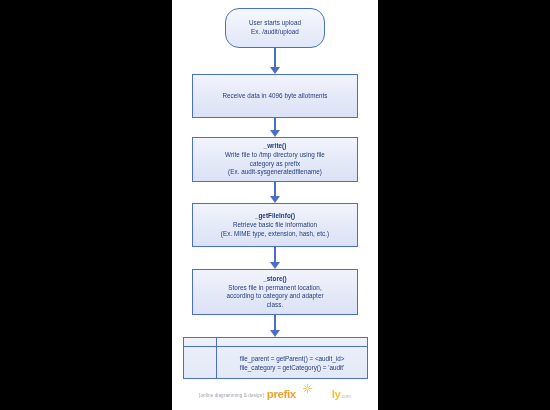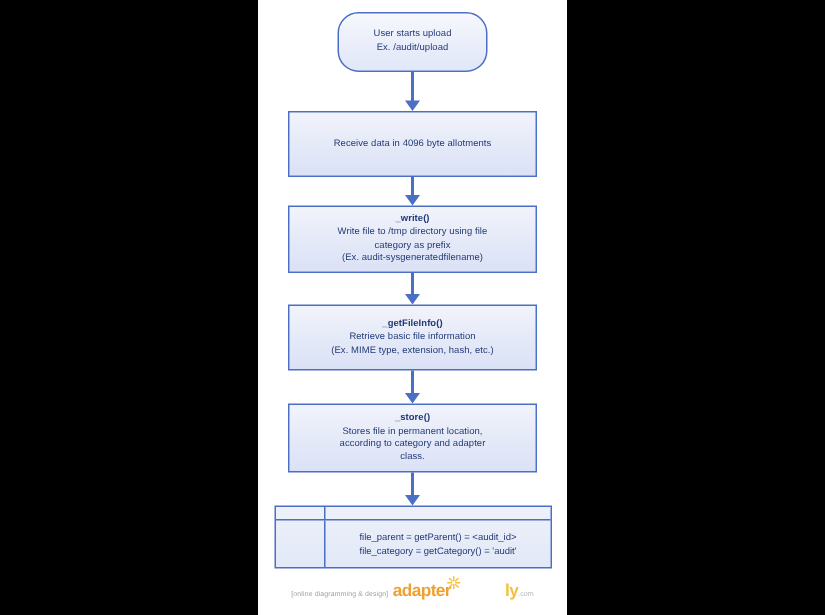--- a/index.html
+++ b/index.html
@@ -202,21 +202,21 @@
         <div class="tbl-cell left"></div>
         <div class="tbl-cell right">
           <span class="ln">file_parent = getParent() = &lt;audit_id&gt;</span>
           <span class="ln">file_category = getCategory() = 'audit'</span>
         </div>
       </div>
     </div>
 
     <div id="watermark">
       <span id="wm-tag">[online diagramming &amp; design]</span>
-      <span id="wm-logo"><span class="part1">adapter</span><span class="part2">ly</span><span id="wm-dot">.com</span>
+      <span id="wm-logo"><span class="part1">prefix</span><span class="part2">ly</span><span id="wm-dot">.com</span>
         <svg id="wm-star" viewBox="0 0 20 20">
           <g stroke="#f6c03a" stroke-width="2.1" stroke-linecap="round">
             <line x1="10" y1="1" x2="10" y2="7"></line>
             <line x1="10" y1="13" x2="10" y2="19"></line>
             <line x1="1" y1="10" x2="7" y2="10"></line>
             <line x1="13" y1="10" x2="19" y2="10"></line>
             <line x1="3.6" y1="3.6" x2="7.5" y2="7.5"></line>
             <line x1="12.5" y1="12.5" x2="16.4" y2="16.4"></line>
             <line x1="16.4" y1="3.6" x2="12.5" y2="7.5"></line>
             <line x1="7.5" y1="12.5" x2="3.6" y2="16.4"></line>

